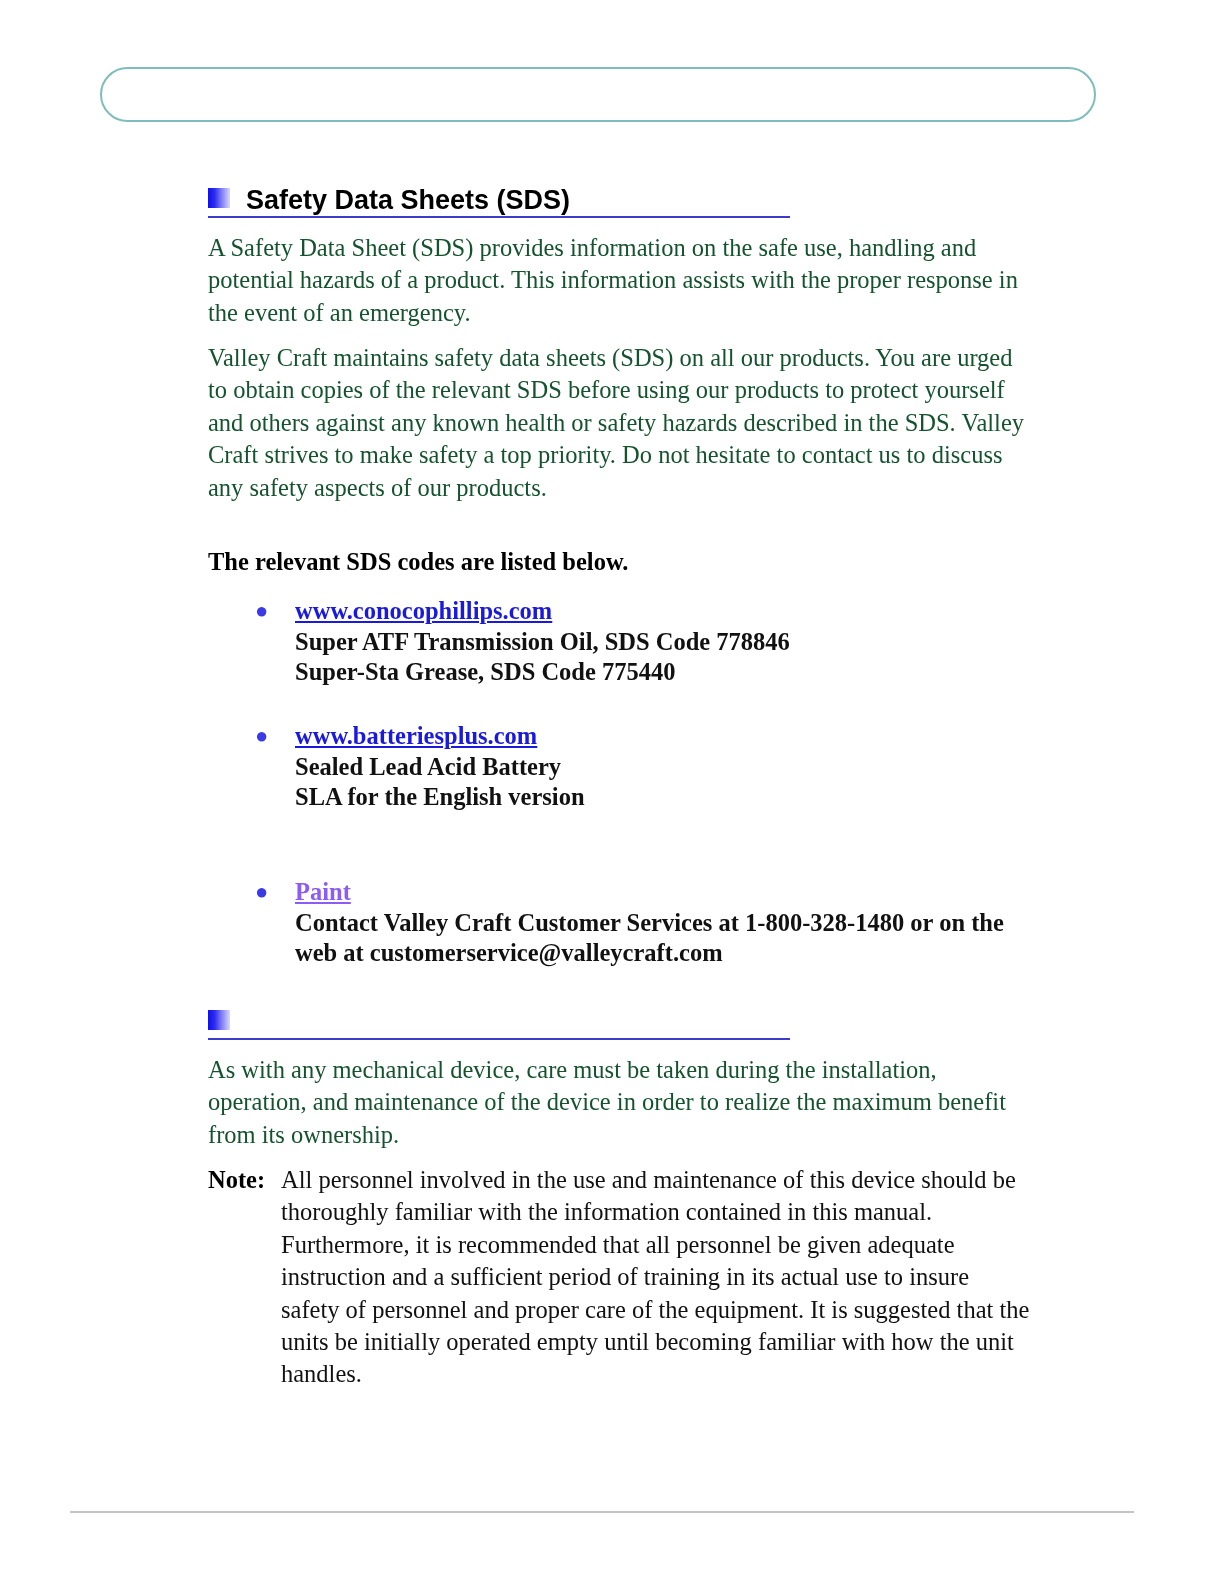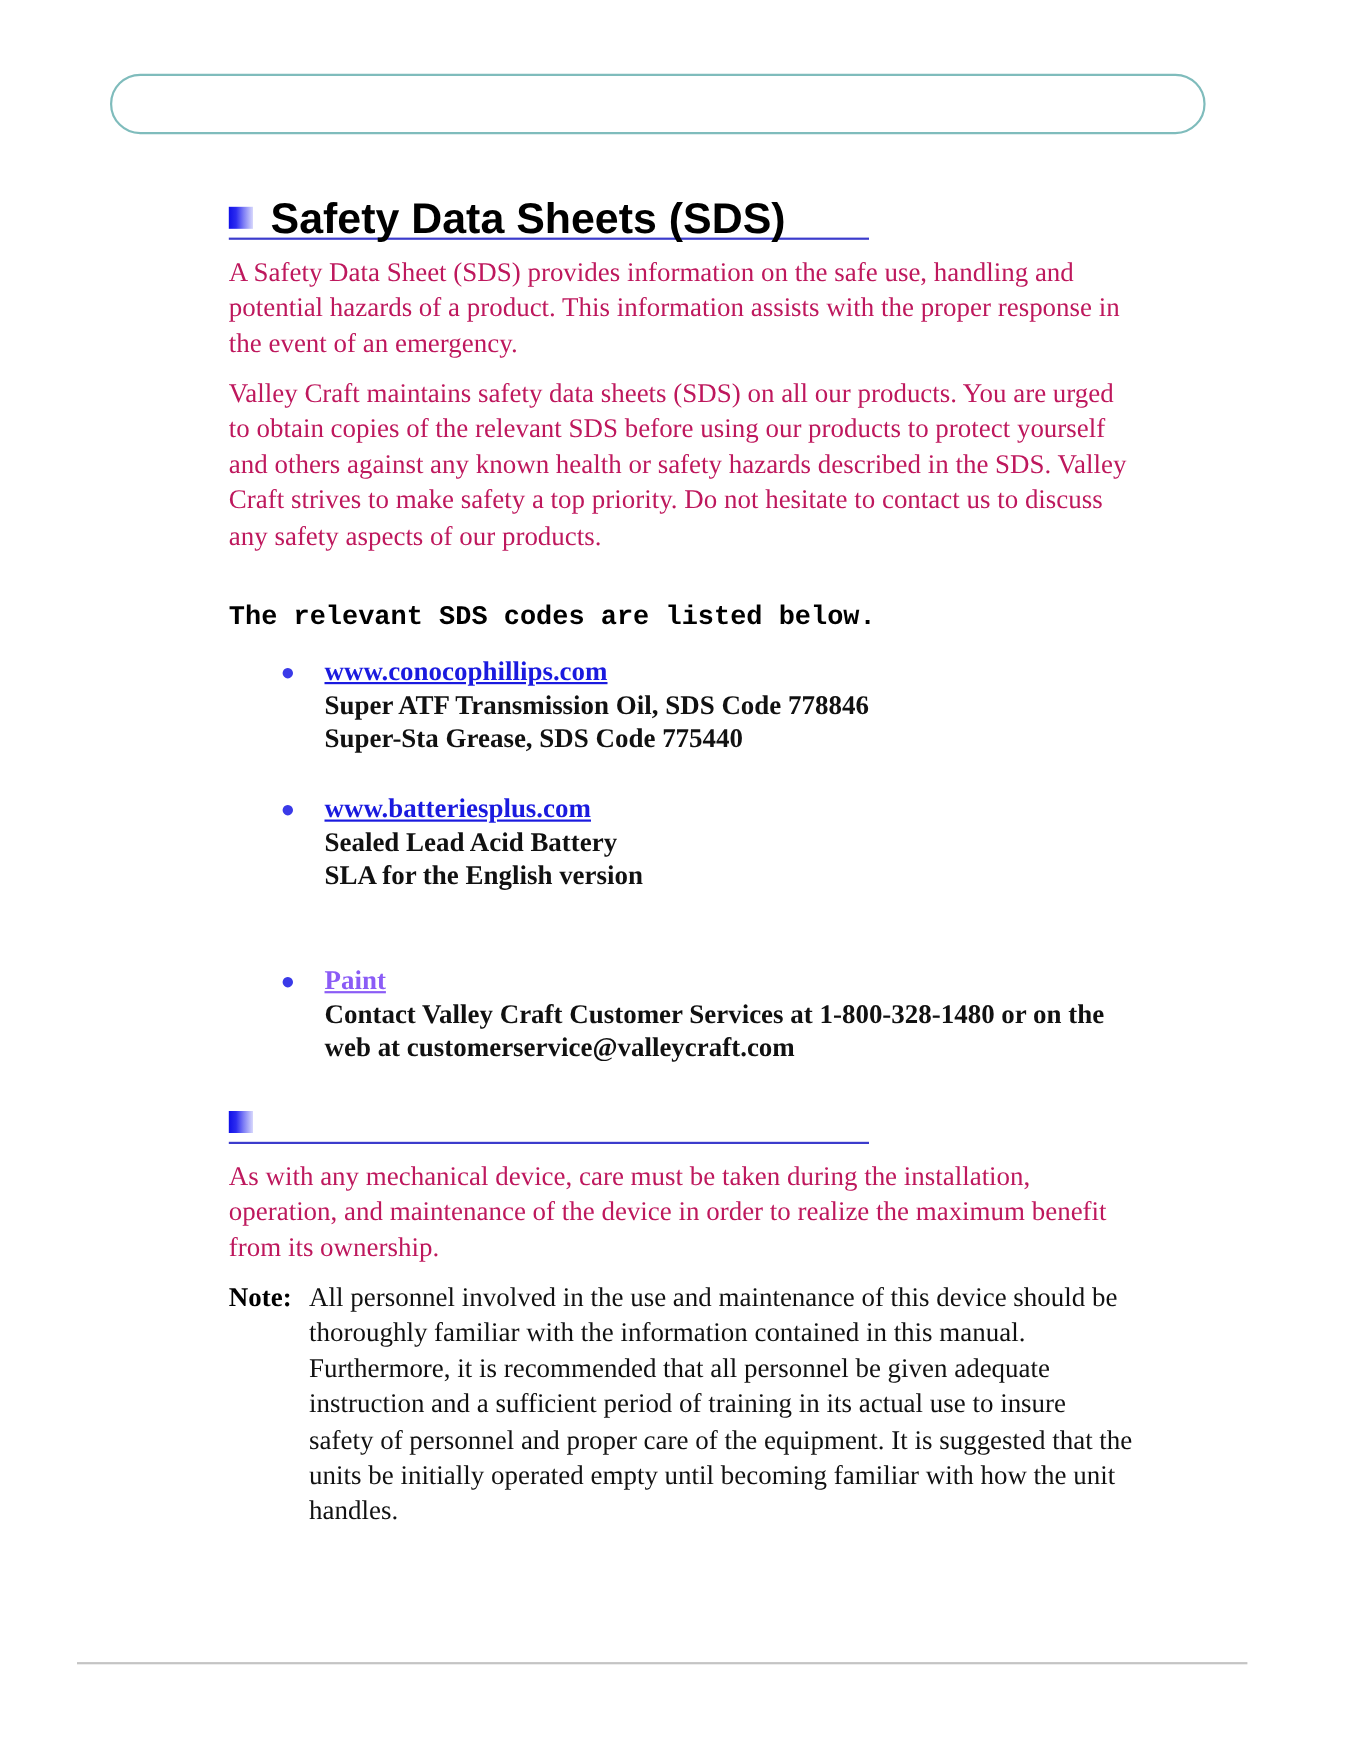--- a/index.html
+++ b/index.html
@@ -4,36 +4,36 @@
 <style>
   html, body { margin: 0; padding: 0; background: #ffffff; }
   body { width: 1224px; height: 1584px; position: relative; overflow: hidden; }
   .header-box {
     position: absolute; left: 100px; top: 67px; width: 996px; height: 55px;
     border: 2px solid #7fbcbc; border-radius: 28px; box-sizing: border-box;
   }
   .section-heading {
     position: absolute; left: 208px; width: 582px;
     border-bottom: 2px solid #3c3ccc;
-    font-family: "Liberation Sans", sans-serif; font-weight: bold; font-size: 39px;
+    font-family: "Liberation Sans", sans-serif; font-weight: bold; font-size: 27px;
     color: #000; height: 40px; line-height: 40px; box-sizing: border-box;
   }
   .heading-bullet {
     display: inline-block; width: 22px; height: 20px; vertical-align: middle;
     margin-right: 16px; margin-top: -4px;
     background: linear-gradient(to right, #1010e8 0%, #2c2cf0 30%, #7a7af5 60%, #d8d8fc 100%);
   }
   .heading-text { vertical-align: middle; }
   .body-text {
     position: absolute; left: 208px; width: 830px;
-    font-family: "Liberation Serif", serif; font-size: 24.5px; line-height: 32.4px; color: #be185d;
+    font-family: "Liberation Serif", serif; font-size: 24.5px; line-height: 32.4px; color: #14532d;
   }
   .body-text p { margin: 0; }
   .bold-line {
-    position: absolute; left: 208px; font-family: Liberation Mono, monospace;
+    position: absolute; left: 208px; font-family: Liberation Serif, serif;
     font-weight: bold; font-size: 24.5px; color: #000;
   }
   .sds-item { position: absolute; left: 255px; width: 780px;
     font-family: "Liberation Serif", serif; font-size: 24.5px; line-height: 30.5px; color: #111; }
   .sds-bullet { position: absolute; left: 0; top: 0; color: #3a3ae8; font-size: 22px; }
   .sds-content { position: absolute; left: 40px; top: 0; width: 740px; font-weight: bold; }
   .sds-link { color: #1a1adf; text-decoration: underline; }
   .sds-link.paint { color: #8b5cf6; }
   .note-block { position: absolute; left: 208px; top: 1164px; width: 830px;
     font-family: "Liberation Serif", serif; font-size: 24.5px; line-height: 32.4px; color: #111; }

